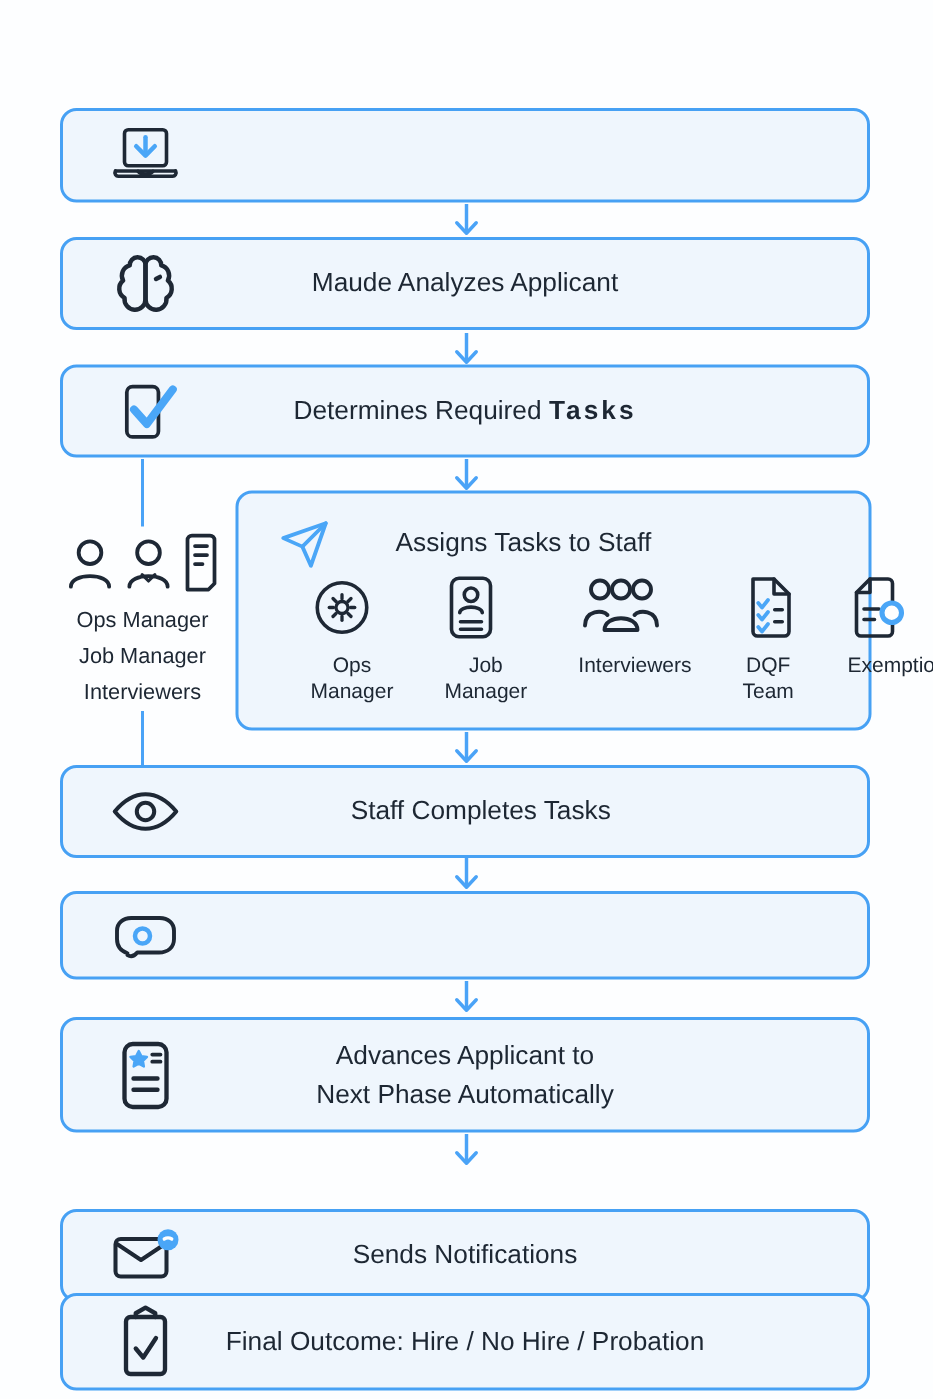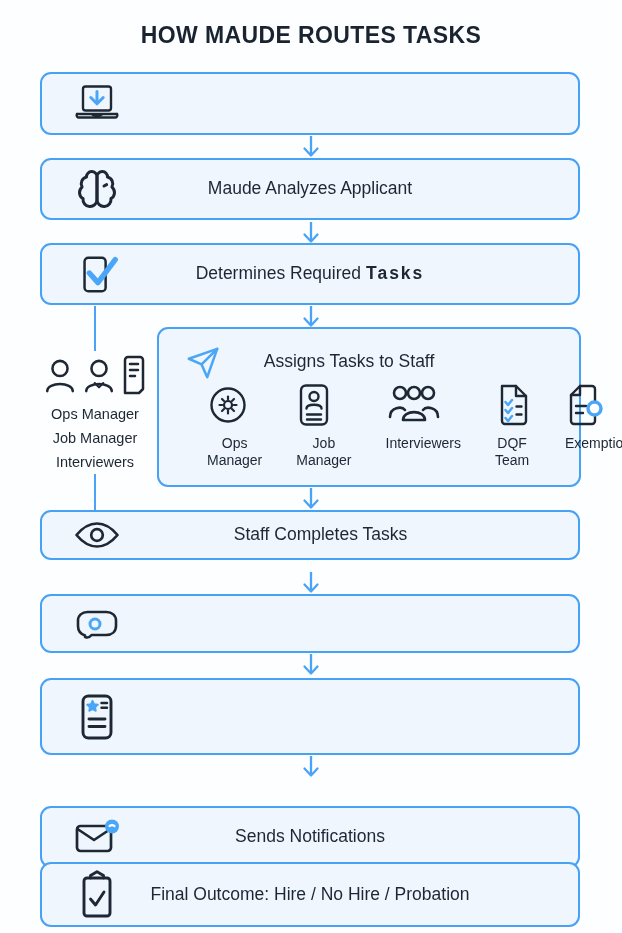--- a/index.html
+++ b/index.html
@@ -48,21 +48,20 @@
   .side-icons { display:flex; align-items:flex-end; justify-content:center; gap:5px; height:44px; }
   .side-labels { margin-top:6px; text-align:center; font-size:14.5px; line-height:24px; color:#1d2733; }
 
   svg { display:block; }
 </style>
 </head>
 <body>
 
 <div class="page">
 
-  <h1 class="title">HOW MAUDE ROUTES TASKS</h1>
 
   <section class="box" style="top:72px;height:63px;">
     <span class="icon">
       <svg width="50" height="41" viewBox="0 0 50 41" fill="none" stroke="#1e2835" stroke-width="2.4" stroke-linecap="round" stroke-linejoin="round">
         <rect x="11" y="3" width="28" height="24" rx="2.5"></rect>
         <path d="M5 30.5 h40"></path>
         <path d="M5 30.5 a2.3 2.3 0 0 0 2.3 3.5 H42.7 a2.3 2.3 0 0 0 2.3 -3.5"></path>
         <path d="M20 30.7 c1.6 2.4 8.4 2.4 10 0"></path>
         <g stroke="#4aa6f7" stroke-width="3">
           <path d="M25 8 v11"></path>
@@ -251,21 +250,21 @@
     </div>
   </section>
 
   <span class="arrow" style="top:488px;">
     <svg width="18" height="22" viewBox="0 0 18 22" fill="none" stroke="#4aa3f7" stroke-width="2.3" stroke-linecap="round" stroke-linejoin="round">
       <path d="M9 0 V18"></path>
         <path d="M2.5 12.5 L9 19.5 L15.5 12.5"></path>
     </svg>
   </span>
 
-  <section class="box" style="top:510px;height:50px;padding-left:21px;">
+  <section class="box" style="top:510px;height:62px;padding-left:21px;">
     <span class="icon">
       <svg width="46" height="30" viewBox="0 0 46 30" fill="none" stroke="#1e2835" stroke-width="2.7" stroke-linecap="round" stroke-linejoin="round">
         <path d="M2.5 15 Q12 3.5 23 3.5 Q34 3.5 43.5 15 Q34 26.5 23 26.5 Q12 26.5 2.5 15 Z"></path>
         <circle cx="23" cy="15" r="5.8"></circle>
       </svg>
     </span>
     <span class="label">Staff Completes Tasks</span>
   </section>
 
   <span class="arrow" style="top:572px;">
@@ -293,20 +292,24 @@
 
   <section class="box" style="top:678px;height:77px;">
     <span class="icon">
       <svg width="40" height="50" viewBox="0 0 40 50" fill="none" stroke="#1e2835" stroke-width="2.9" stroke-linecap="round" stroke-linejoin="round">
         <rect x="6" y="4" width="28" height="42" rx="5.5"></rect>
         <path d="M15.5 8.7 l1.7 3.4 3.8 .5 -2.7 2.7 .6 3.7 -3.4 -1.8 -3.4 1.8 .6 -3.7 -2.7 -2.7 3.8 -.5 Z" fill="#4aa6f7" stroke="#4aa6f7" stroke-width="1.6"></path>
         <path d="M24.5 11 h5.5 M24.5 15.8 h5.5" stroke-width="2.5"></path>
         <path d="M12 27 h16 M12 34.5 h16"></path>
       </svg>
     </span>
+    <span class="label">
+      <div>Advances Applicant to</div>
+      <div>Next Phase Automatically</div>
+    </span>
   </section>
 
   <span class="arrow" style="top:756px;">
     <svg width="18" height="22" viewBox="0 0 18 22" fill="none" stroke="#4aa3f7" stroke-width="2.3" stroke-linecap="round" stroke-linejoin="round">
       <path d="M9 0 V18"></path>
         <path d="M2.5 12.5 L9 19.5 L15.5 12.5"></path>
     </svg>
   </span>
 
   <section class="box" style="top:778px;height:62px;margin-top:28px;">

